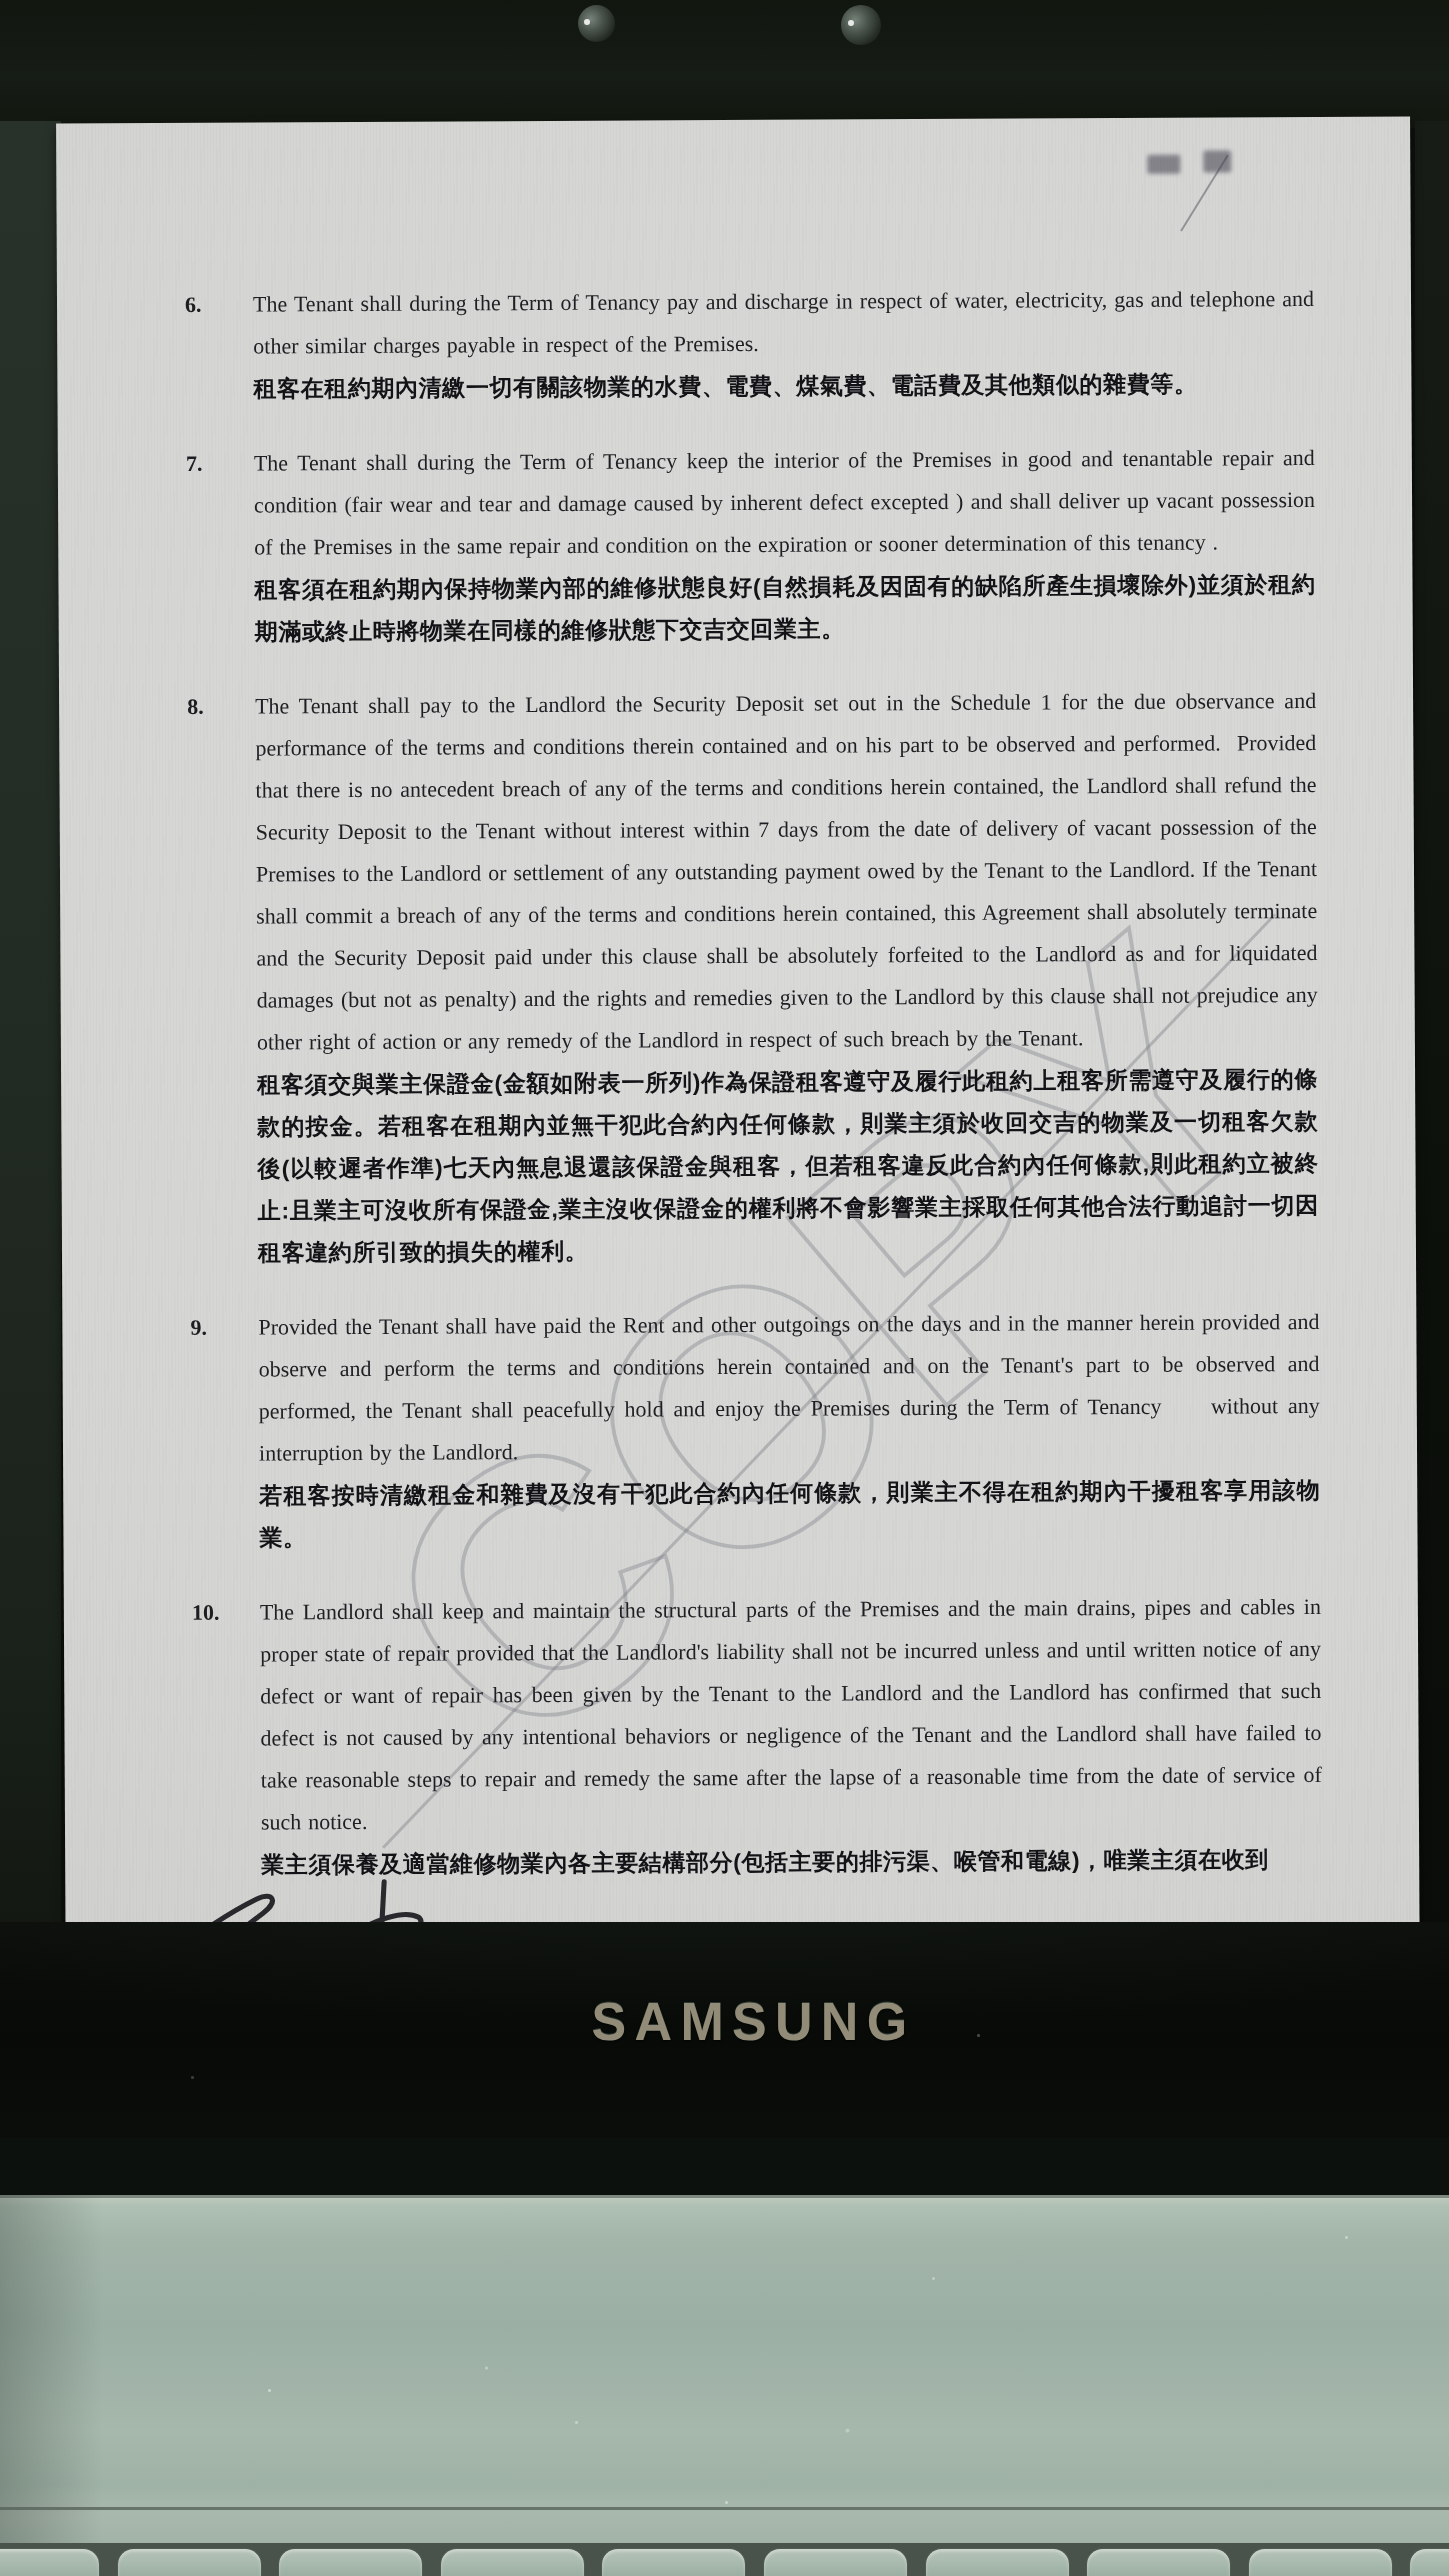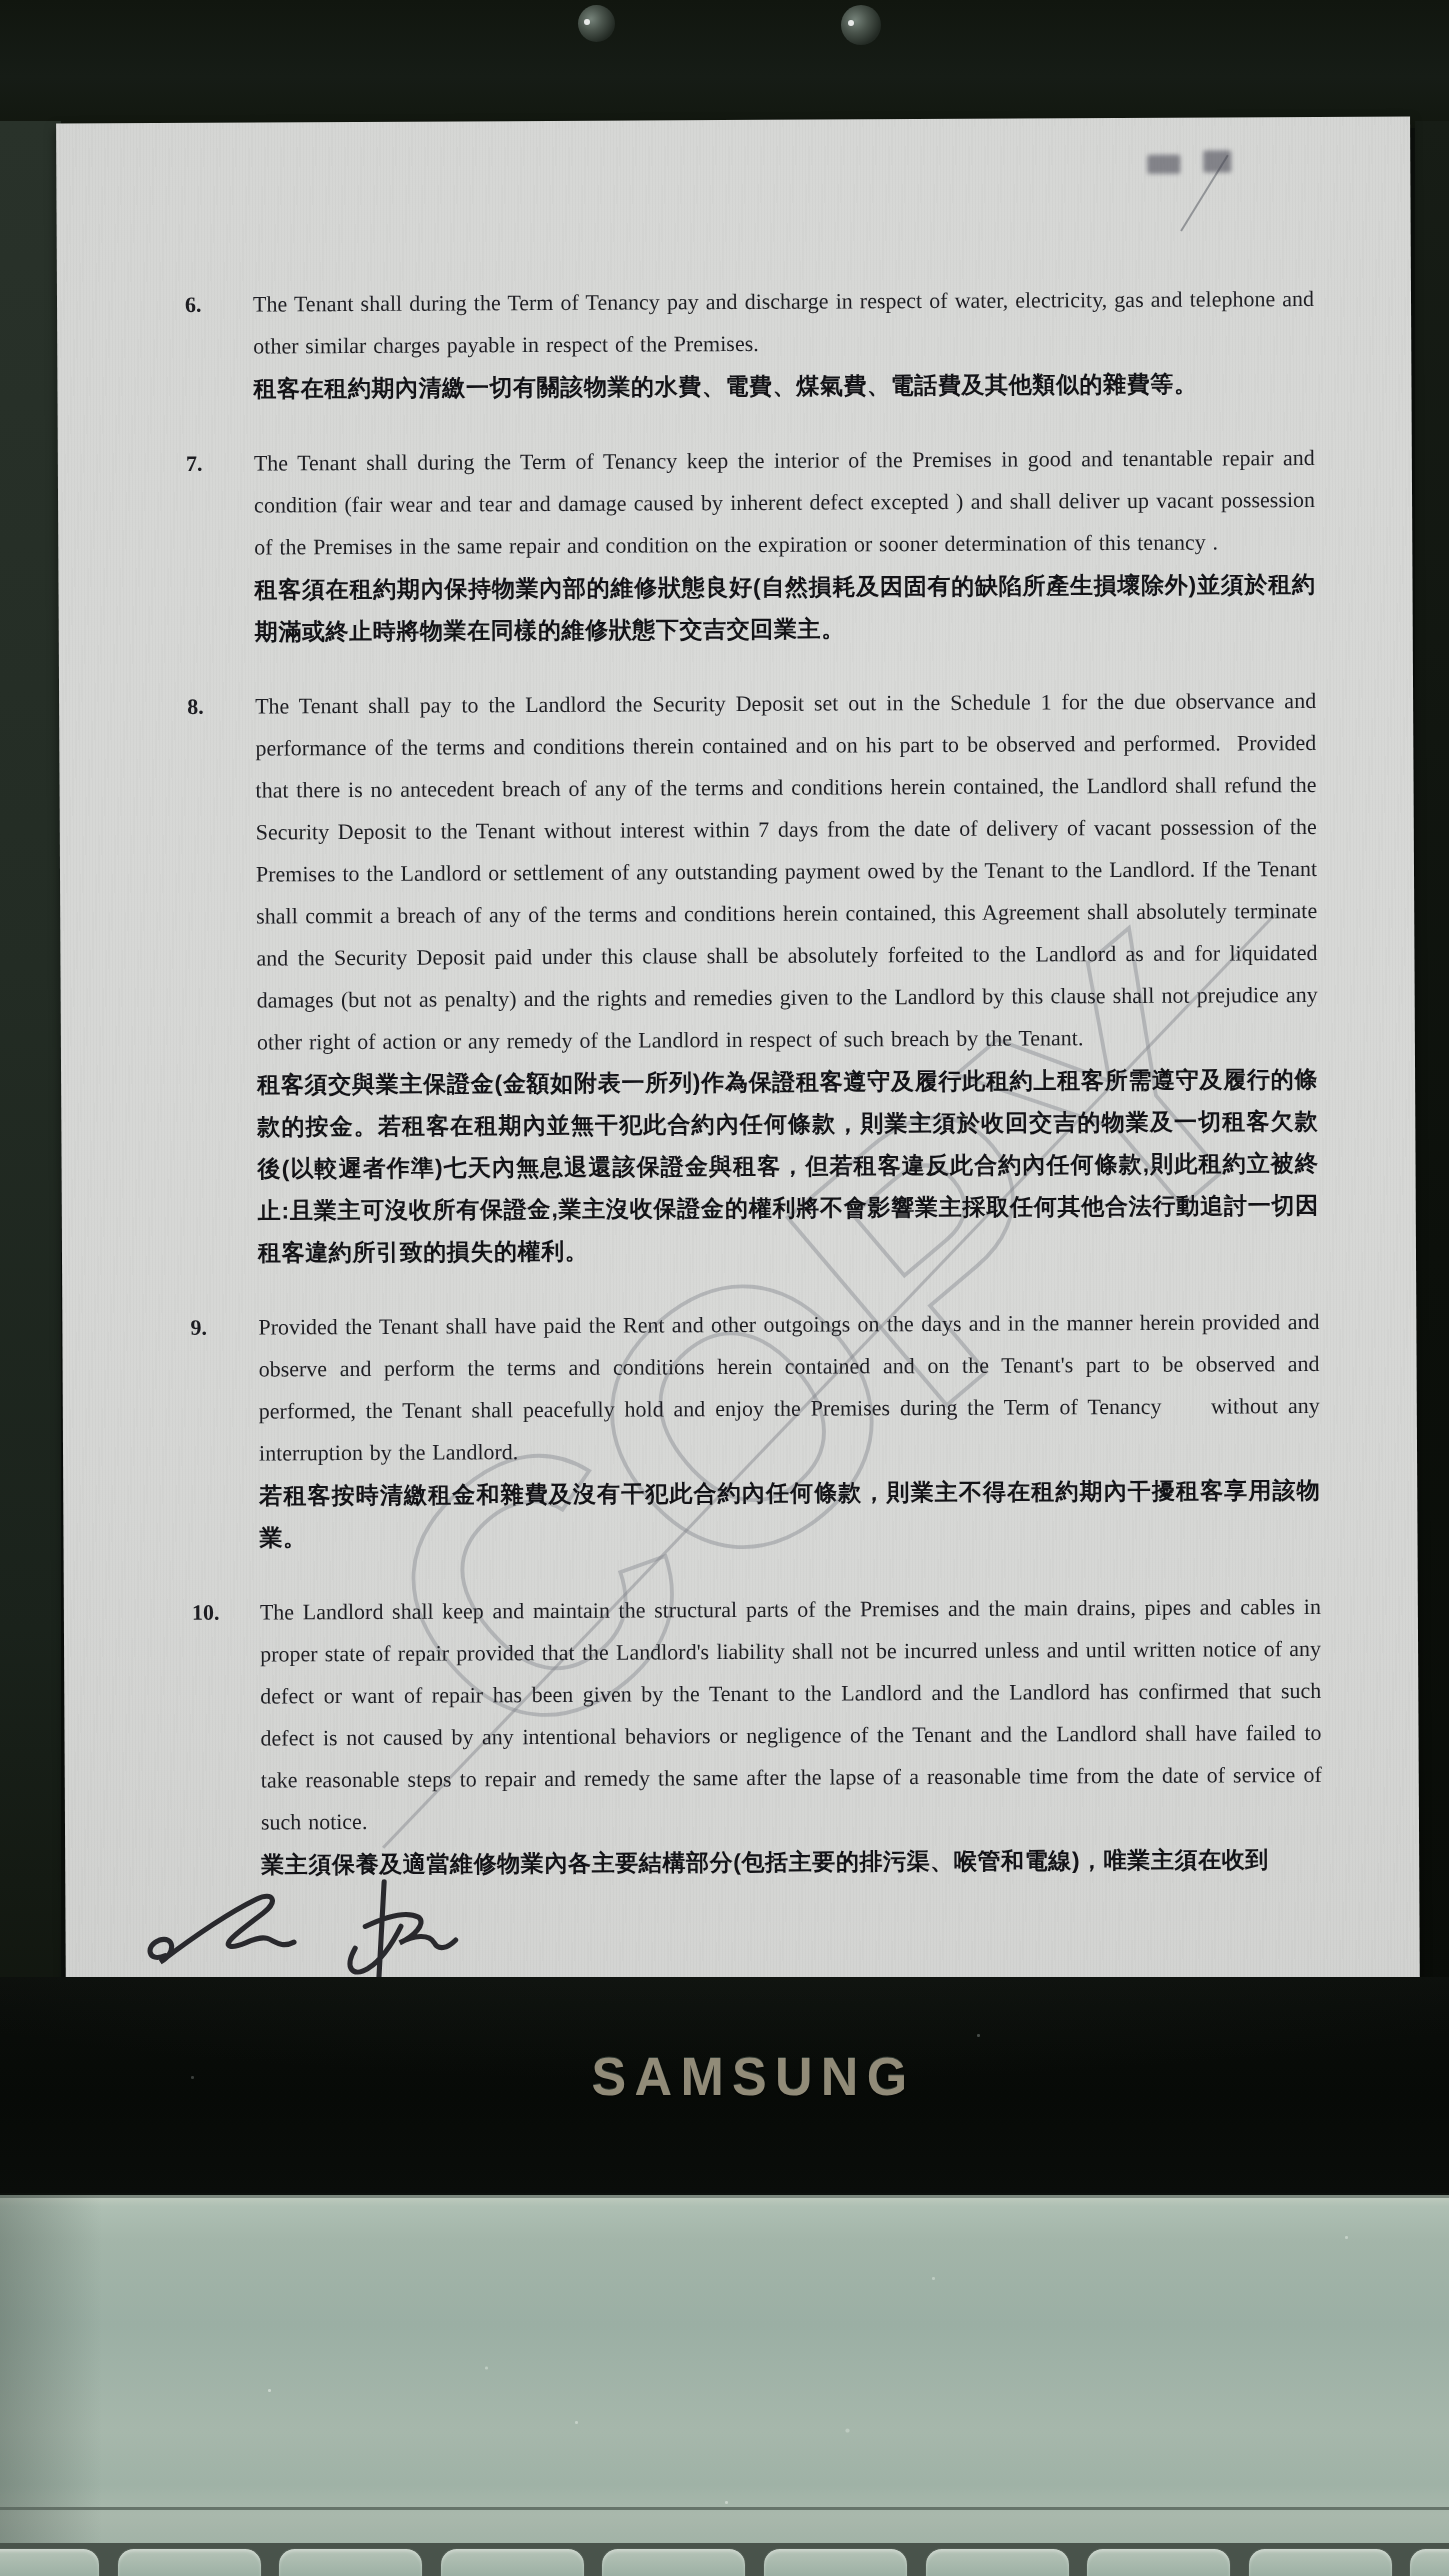--- a/index.html
+++ b/index.html
@@ -43,21 +43,21 @@
     transform:rotate(-40deg);transform-origin:center;z-index:1;opacity:.5;pointer-events:none;}
   .diag-line{position:absolute;left:121px;top:1260px;width:1291px;height:3.2px;
     background:rgba(128,131,137,.45);transform:rotate(-46deg);transform-origin:center;z-index:1;}
   .scratch{position:absolute;left:1147px;top:31px;width:1.9px;height:89px;
     background:rgba(90,92,100,.55);transform:rotate(32deg);z-index:2;}
   .smudge{position:absolute;background:rgba(62,62,74,.55);filter:blur(1.9px);z-index:2;border-radius:2.6px;}
   .smudge.s1{left:1091px;top:37px;width:33px;height:19px;}
   .smudge.s2{left:1147px;top:33px;width:28px;height:22px;}
   .signature{position:absolute;left:75px;bottom:14px;z-index:3;}
   
-  .screen-bottom{position:absolute;left:0;top:1977px;width:1449px;height:216px;
+  .screen-bottom{position:absolute;left:0;top:1922px;width:1449px;height:216px;
     background:
       radial-gradient(140% 160% at 50% -40%, rgba(40,48,40,.35) 0%, rgba(0,0,0,0) 55%),
       linear-gradient(180deg,#0b0e0b 0%,#070a07 55%,#0a0d0a 100%);}
   .brand{position:absolute;left:562px;top:69px;width:383px;text-align:center;
     font-family:"Liberation Sans",sans-serif;font-weight:bold;font-size:52px;
     letter-spacing:8.3px;color:#918b78;text-shadow:0 1.3px 1.9px rgba(0,0,0,.6), 0 -0.6px 0.6px rgba(160,190,180,.25);
     transform:scaleY(1.04);}
   
   .deck{position:absolute;left:0;top:2195px;width:1449px;height:381px;
     background:linear-gradient(180deg,#c2cdc0 0%,#aebfb3 3%,#a3b5a9 12%,#9bafa4 34%,#a6b7ab 62%,#9fb2a6 76%,#a9b8ac 84%,#99aca0 100%);}

